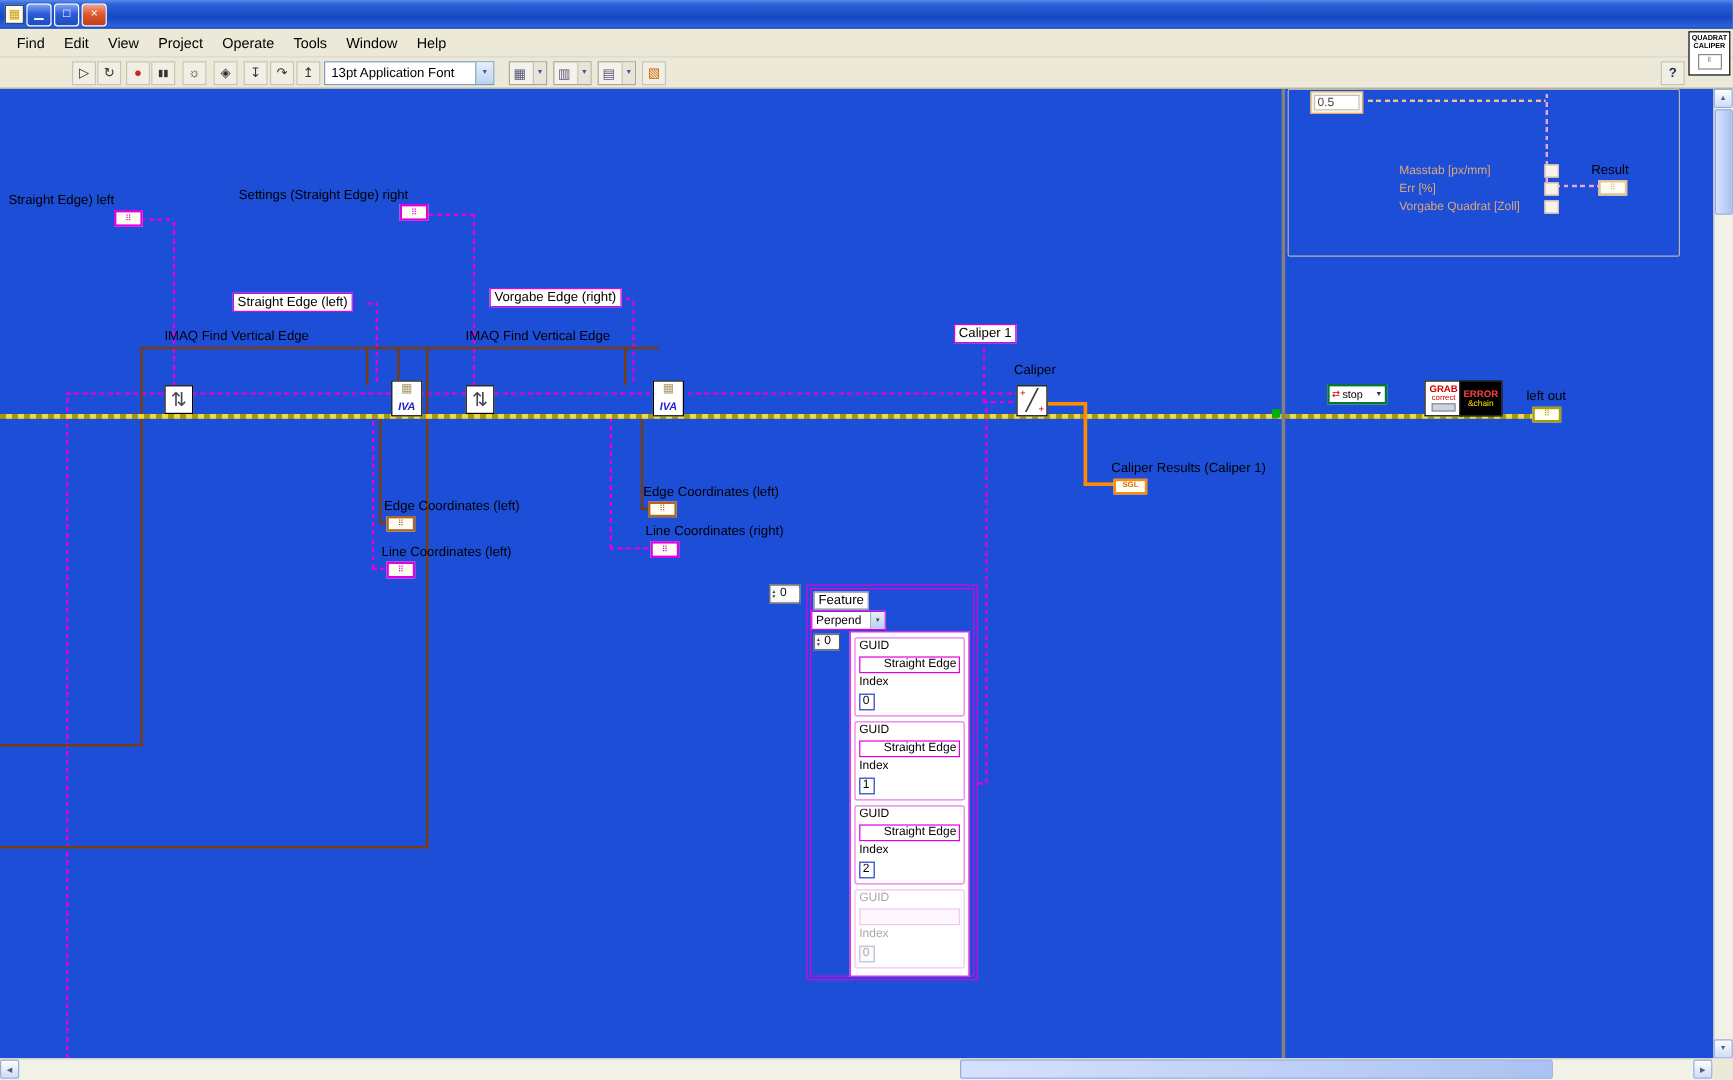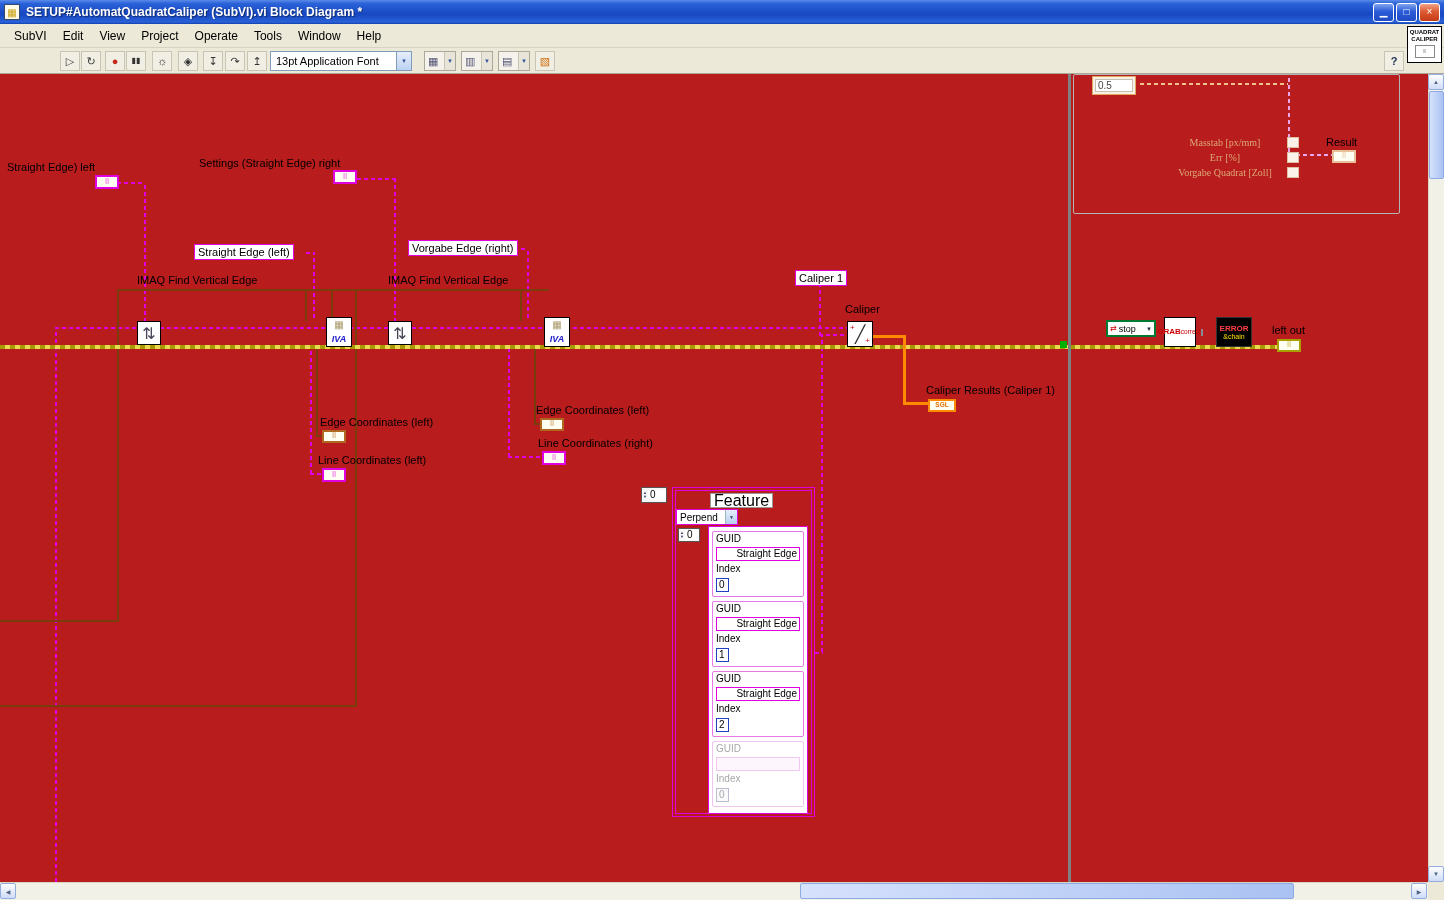--- a/index.html
+++ b/index.html
@@ -40,21 +40,21 @@
     display:flex;align-items:center;font-size:11px;padding-left:3px;color:#557;}
   .icombo .dd{width:11px;border-left:1px solid #c9c5b4;background:#e8e5d8;}
 
   .badge{position:absolute;left:1407px;top:26px;width:35px;height:37px;background:#fff;
     border:1px solid #000;z-index:11;display:flex;flex-direction:column;align-items:center;padding-top:2px;}
   .badge span{font-size:6px;font-weight:bold;line-height:7px;letter-spacing:0;}
   .badge .bic{width:20px;height:13px;border:1px solid #888;margin-top:2px;font-size:7px;color:#999;
     display:flex;align-items:center;justify-content:center;}
 
   
-  .diagram{position:absolute;left:0;top:74px;width:1428px;height:808px;background:#b91c1c;overflow:hidden;padding-left:24px;}
+  .diagram{position:absolute;left:0;top:74px;width:1428px;height:808px;background:#1d4ed8;overflow:hidden;padding-left:24px;}
 
   .flabel{position:absolute;font-size:11px;color:#000;white-space:nowrap;z-index:2;line-height:13px;}
   .blabel{position:absolute;font-size:11px;background:#fff;border:1px solid #e000e0;padding:0 3px;
     line-height:14px;z-index:2;white-space:nowrap;}
 
   
   .wph{position:absolute;height:2px;background:repeating-linear-gradient(90deg,#e000e0 0 4px,rgba(0,0,0,0) 4px 7px);z-index:1;}
   .wpv{position:absolute;width:2px;background:repeating-linear-gradient(0deg,#e000e0 0 4px,rgba(0,0,0,0) 4px 7px);z-index:1;}
   .wphf{position:absolute;height:2px;background:repeating-linear-gradient(90deg,#eaa6ea 0 4px,rgba(0,0,0,0) 4px 7px);z-index:1;}
   .wpvf{position:absolute;width:2px;background:repeating-linear-gradient(0deg,#eaa6ea 0 4px,rgba(0,0,0,0) 4px 7px);z-index:1;}
@@ -75,21 +75,21 @@
   .term.orange{border:2px solid #ff8c00;color:#e07000;width:28px;height:13px;font-weight:bold;font-size:6.5px;font-family:"Liberation Sans",sans-serif;}
   .term.olive{border:2px solid #a8a000;color:#a8a000;width:24px;height:13px;}
   .term.grayor{border:2px solid #e8c098;color:#ddb285;width:24px;height:13px;}
 
   
   .node{position:absolute;background:#fff;border:1px solid #000;z-index:2;display:flex;
     align-items:center;justify-content:center;color:#445;}
   .node.ivan{flex-direction:column;justify-content:space-between;padding:2px 0;}
   .node .grid{font-size:10px;color:#a89868;line-height:10px;}
   .node .ivatxt{font-style:italic;font-weight:bold;color:#2222cc;font-size:9px;line-height:9px;}
-  .node.grabn{flex-direction:row;line-height:1;}
+  .node.grabn{flex-direction:column;line-height:1;margin-left:23px;}
   .node.grabn .g1{color:#cc0000;font-weight:bold;font-size:8px;}
   .node.grabn .g2{color:#cc0000;font-size:6.5px;}
   .node.grabn .g3{width:20px;height:7px;background:#cdd4dd;border:1px solid #889;margin-top:1px;}
   .node.errn{background:#000;flex-direction:column;line-height:1;border:1px solid #333;}
   .node.errn .e1{color:#ff4040;font-weight:bold;font-size:8px;}
   .node.errn .e2{color:#ffe000;font-size:7px;}
   .calip-diag{font-size:17px;color:#333;line-height:1;font-family:"DejaVu Sans",sans-serif;}
   .calip-x{position:absolute;font-size:8px;color:#c00;line-height:1;}
 
   
@@ -97,74 +97,73 @@
     align-items:center;padding:0 2px;gap:2px;font-size:9px;}
   .stopctl .sicon{color:#c00;font-size:8px;}
   .stopctl .sdd{font-size:6px;color:#234;margin-left:auto;}
 
   
   .struct{position:absolute;border:1px solid #e000e0;z-index:2;}
   .struct-inner{position:absolute;left:2px;top:2px;right:2px;bottom:2px;border:1px solid #e000e0;}
   .spinbox{position:absolute;background:#f6f6f6;border:1px solid #555;display:flex;align-items:center;z-index:3;}
   .spin-arr{display:flex;flex-direction:column;font-size:4px;line-height:4px;color:#336;padding:0 1px;}
   .spin-val{font-size:10px;line-height:10px;padding:0 2px;background:#fff;flex:1;text-align:left;}
-  .plain-label{position:absolute;font-size:16px;background:#fff;border:1px solid #999;padding:0 3px;line-height:13px;z-index:3;white-space:nowrap;margin-left:32px;}
+  .plain-label{position:absolute;font-size:11px;background:#fff;border:1px solid #999;padding:0 3px;line-height:13px;z-index:3;white-space:nowrap;}
   .enumctl{position:absolute;background:#fff;border:1px solid #e000e0;display:flex;align-items:center;z-index:3;font-size:10px;}
   .enumctl .etxt{padding-left:3px;flex:1;}
   .enumctl .edd{width:12px;height:100%;background:linear-gradient(#e6eefb,#b8cef0);border-left:1px solid #9bb;
     display:flex;align-items:center;justify-content:center;font-size:5px;color:#345;}
   .arrframe{position:absolute;border:1px solid #e000e0;z-index:2;background:#fff;}
   .clus{position:absolute;left:712px;width:92px;height:66px;border:1px solid #e878e8;border-radius:2px;background:#fff;z-index:3;}
   .clab{position:absolute;left:3px;font-size:10px;line-height:11px;color:#000;}
   .vfield{position:absolute;left:3px;top:15px;width:84px;height:14px;border:1px solid #e000e0;background:#fff;
     font-size:10px;line-height:12px;text-align:right;padding:0 2px;}
   .ifield{position:absolute;left:3px;top:46px;min-width:13px;height:14px;border:1px solid #2040c0;background:#fff;
     font-size:10px;line-height:12px;padding:0 2px;}
   .clus.dis{border-color:#f0c4f0;}
   .clus.dis .clab{color:#a8a8a8;}
   .clus.dis .vfield{border-color:#f2c6f2;background:#fdf7fd;color:#b8b8b8;}
   .clus.dis .ifield{border-color:#bcbcd0;color:#a8a8a8;background:#fafafc;}
 
   
   .panel{position:absolute;border:1px solid #b4b4b4;border-radius:2px;z-index:1;}
   .numctl{position:absolute;border:1px solid #e0a860;background:#f8f0e4;padding:2px;z-index:2;}
   .numctl .nin{background:#fff;border:1px solid #c4c0b4;font-size:10px;line-height:11px;padding:0 2px;color:#444;min-width:38px;}
-  .dislab{position:absolute;width:118px;text-align:center;font-size:10px;line-height:12px;color:#dca878;z-index:2;white-space:nowrap;font-family:Liberation Serif, serif;}
+  .dislab{position:absolute;width:118px;text-align:left;font-size:10px;line-height:12px;color:#dca878;z-index:2;white-space:nowrap;}
   .conbox{position:absolute;width:12px;height:11px;border:1px solid #e0c0a0;background:#fbf3ea;z-index:2;}
 
   
   .sbv{position:absolute;left:1428px;top:74px;width:16px;height:808px;background:#f2f1e8;border-left:1px solid #d8d4c4;z-index:8;}
   .sbh{position:absolute;left:0;top:882px;width:1428px;height:18px;background:#f2f1e8;border-top:1px solid #d8d4c4;z-index:8;}
   .sbbtn{position:absolute;width:16px;height:16px;background:linear-gradient(#fdfdfb,#cfdcf8);
     border:1px solid #93aede;border-radius:2px;display:flex;align-items:center;justify-content:center;
     font-size:6px;color:#4d6185;z-index:9;}
   .sbthumb{position:absolute;background:linear-gradient(90deg,#d6e1fc,#aac2f2);border:1px solid #8cabe6;border-radius:2px;z-index:9;}
   .sbcorner{position:absolute;left:1428px;top:882px;width:16px;height:18px;background:#ece9d8;z-index:9;}
 </style>
 </head>
 <body>
 
 <div class="titlebar">
   <div class="wicon">
       <span>▦</span>
     </div>
-  <div class="wtitle">SETUP#AutomatQuadratCaliper (SubVI).vi Block Diagram *</div>
   <div class="cap">
       <span>▁</span>
     </div>
   <div class="cap">
       <span>□</span>
     </div>
   <div class="cap close">
       <span>×</span>
     </div>
 </div>
 
 <div class="menubar">
-  <span class="mitem">SubVI</span>
+  <span class="mitem">Find</span>
   <span class="mitem">Edit</span>
   <span class="mitem">View</span>
   <span class="mitem">Project</span>
   <span class="mitem">Operate</span>
   <span class="mitem">Tools</span>
   <span class="mitem">Window</span>
   <span class="mitem">Help</span>
 </div>
 
 <div class="toolbar">

